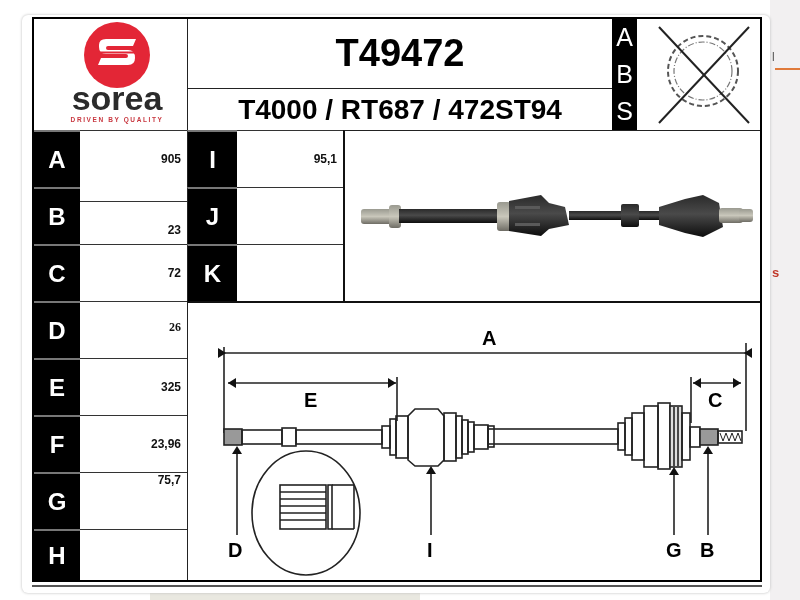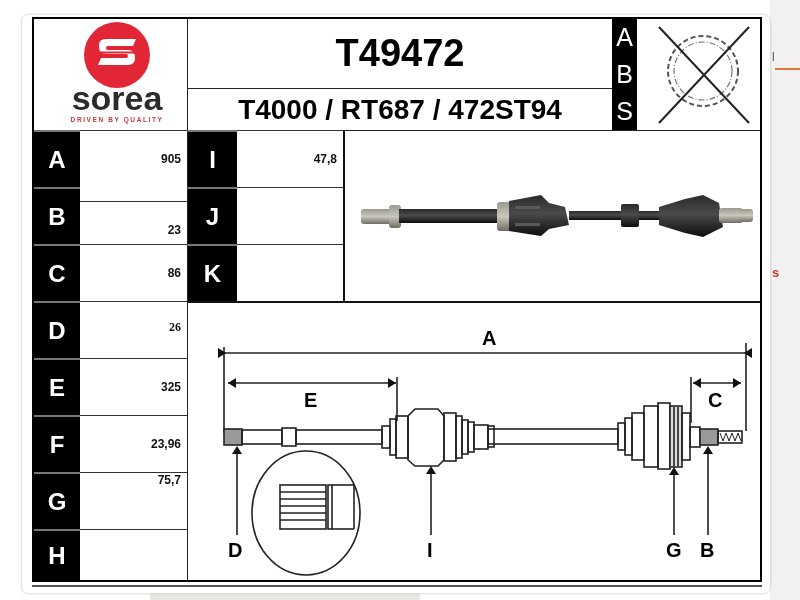--- a/index.html
+++ b/index.html
@@ -62,36 +62,36 @@
     <line x1="112" y1="8" x2="22" y2="104" stroke="#222" stroke-width="2"></line>
   </svg>
 </div>
 
 <div>
   <div class="cell lettercell" style="left:34px;top:130px;width:46px;height:57px;">A</div>
   <div class="cell valcell" style="left:80px;top:130px;width:107px;height:57px;">905</div>
   <div class="cell lettercell" style="left:34px;top:187px;width:46px;height:57px;">B</div>
   <div class="cell valcell" style="left:80px;top:201px;width:107px;height:57px;">23</div>
   <div class="cell lettercell" style="left:34px;top:244px;width:46px;height:57px;">C</div>
-  <div class="cell valcell" style="left:80px;top:244px;width:107px;height:57px;">86</div>
+  <div class="cell valcell" style="left:80px;top:244px;width:107px;height:57px;">72</div>
   <div class="cell lettercell" style="left:34px;top:301px;width:46px;height:57px;">D</div>
   <div class="cell valcell" style="left:80px;top:301px;width:107px;height:57px;align-items:flex-start;padding-top:18px;font-family:Liberation Serif, serif;">26</div>
   <div class="cell lettercell" style="left:34px;top:358px;width:46px;height:57px;">E</div>
   <div class="cell valcell" style="left:80px;top:358px;width:107px;height:57px;">325</div>
   <div class="cell lettercell" style="left:34px;top:415px;width:46px;height:57px;">F</div>
   <div class="cell valcell" style="left:80px;top:415px;width:107px;height:57px;">23,96</div>
   <div class="cell lettercell" style="left:34px;top:472px;width:46px;height:57px;">G</div>
   <div class="cell valcell" style="left:80px;top:472px;width:107px;height:57px;align-items:flex-start;">75,7</div>
   <div class="cell lettercell" style="left:34px;top:529px;width:46px;height:51px;">H</div>
   <div class="cell valcell" style="left:80px;top:529px;width:107px;height:51px;"></div>
 </div>
 
 <div>
   <div class="cell lettercell bl" style="left:187px;top:130px;width:50px;height:57px;">I</div>
-  <div class="cell valcell" style="left:237px;top:130px;width:106px;height:57px;">47,8</div>
+  <div class="cell valcell" style="left:237px;top:130px;width:106px;height:57px;">95,1</div>
   <div class="cell lettercell bl" style="left:187px;top:187px;width:50px;height:57px;">J</div>
   <div class="cell valcell" style="left:237px;top:187px;width:106px;height:57px;"></div>
   <div class="cell lettercell bl" style="left:187px;top:244px;width:50px;height:57px;">K</div>
   <div class="cell valcell" style="left:237px;top:244px;width:106px;height:57px;"></div>
 </div>
 
 <div class="cell bl bt" style="left:343px;top:130px;width:417px;height:171px;border-left:2px solid #111;">
   <svg width="417" height="171" viewBox="0 0 417 171">
     <defs>
       <linearGradient id="metal" x1="0" y1="0" x2="0" y2="1">

